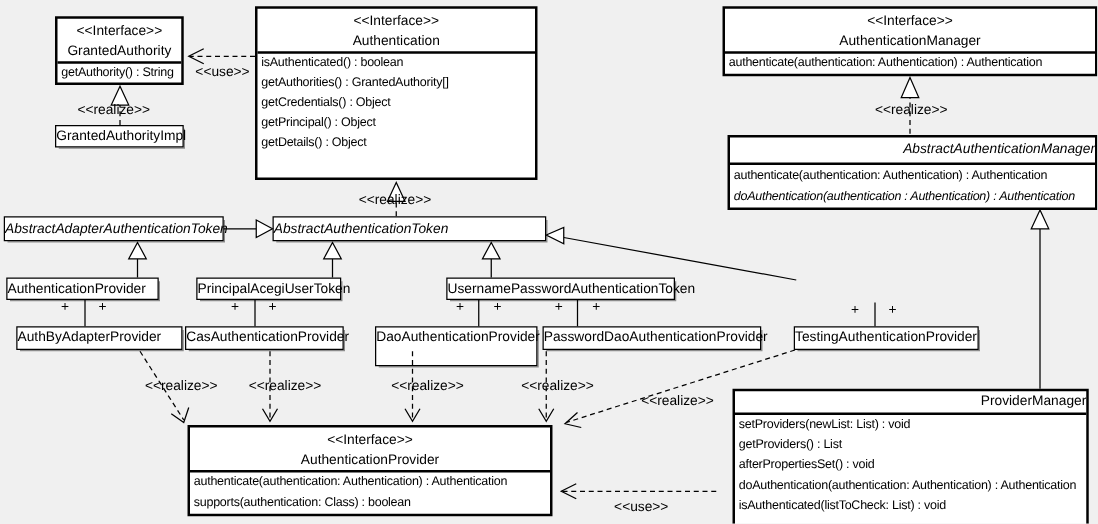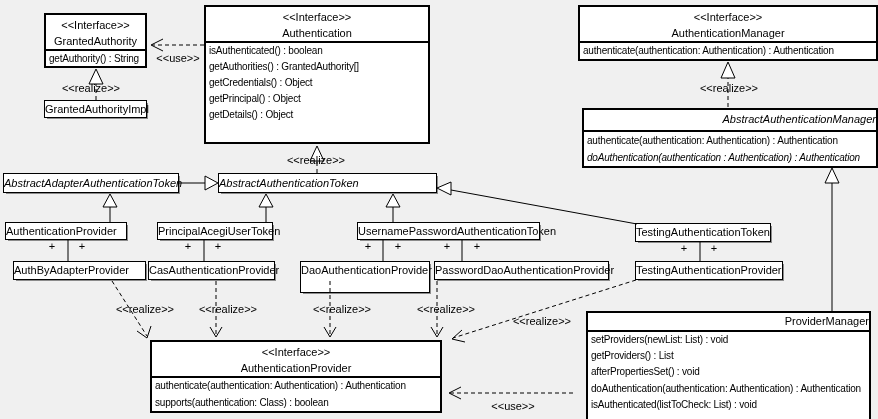--- a/index.html
+++ b/index.html
@@ -78,23 +78,20 @@
 
   <div class="uml-box small" style="left:5px;top:222px;width:122px;height:18px;line-height:16px">
     <span>AuthenticationProvider</span>
   </div>
   <div class="uml-box small" style="left:157px;top:222px;width:116px;height:18px;line-height:16px">
     <span>PrincipalAcegiUserToken</span>
   </div>
   <div class="uml-box small" style="left:357px;top:222px;width:183px;height:18px;line-height:16px">
     <span>UsernamePasswordAuthenticationToken</span>
   </div>
-  <div class="uml-box small" style="left:635px;top:223px;width:136px;height:19px;line-height:17px">
-    <span>TestingAuthenticationToken</span>
-  </div>
 
   <div class="uml-box small" style="left:13px;top:261px;width:133px;height:19px;line-height:17px">
     <span>AuthByAdapterProvider</span>
   </div>
   <div class="uml-box small" style="left:148px;top:261px;width:127px;height:19px;line-height:17px">
     <span>CasAuthenticationProvider</span>
   </div>
   <div class="uml-box small" style="left:300px;top:261px;width:130px;height:32px;line-height:17px">
     <span>DaoAuthenticationProvider</span>
   </div>

